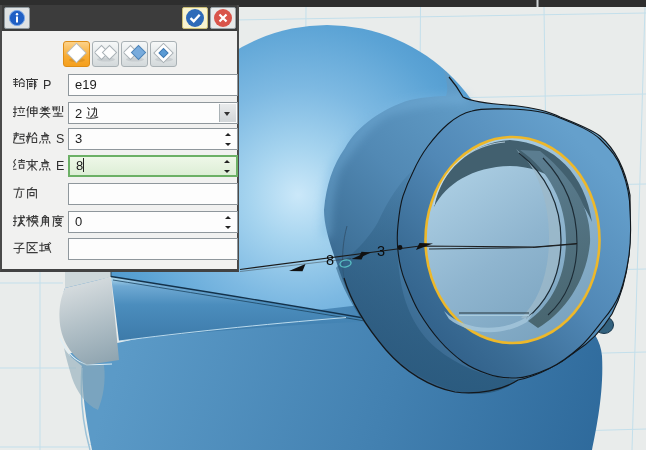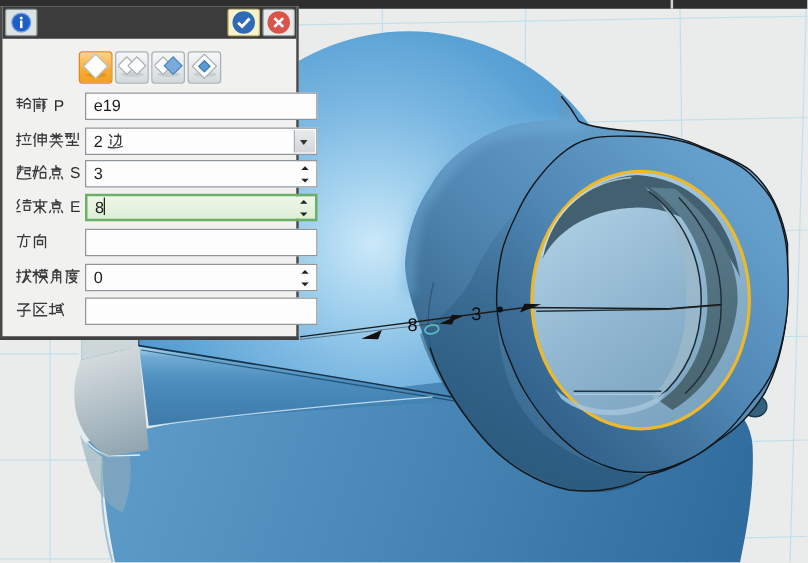--- a/index.html
+++ b/index.html
@@ -11,21 +11,21 @@
 #bok{left:180px;width:26px;background:#f8f3cf;border:1px solid #c9bd74;}
 #bx{left:208px;width:26px;background:#e8eaea;border:1px solid #9aa4a9;}
 .tbtn svg{position:absolute;left:50%;top:50%;transform:translate(-50%,-50%);}
 .dbtn{position:absolute;top:36px;width:27px;height:26px;border-radius:3px;box-sizing:border-box;}
 .dgray{background:linear-gradient(#f6f8f8,#e3e7e8 55%,#d3d9db);border:1px solid #a9b1b5;}
 #d1{left:61px;background:linear-gradient(#fcd28a,#f7ab33 60%,#f5a01e);border:1px solid #dd8d17;}
 #d2{left:90px;}#d3{left:119px;}#d4{left:148px;}
 .dbtn svg{position:absolute;left:50%;top:50%;transform:translate(-50%,-50%);}
 .row{position:absolute;left:0;width:239px;height:22px;}
 .lab{position:absolute;left:11px;top:4px;}
-.fld{position:absolute;left:66px;top:0;width:186px;height:22px;background:#fdfdfd;border:1px solid #8f979c;box-sizing:border-box;font-size:13px;color:#1c1c1c;line-height:20px;padding-left:6px;}
+.fld{position:absolute;left:66px;top:0;width:170px;height:22px;background:#fdfdfd;border:1px solid #8f979c;box-sizing:border-box;font-size:13px;color:#1c1c1c;line-height:20px;padding-left:6px;}
 .grn{background:linear-gradient(#eef7e8,#ddeed6);border:2px solid #6cb066;line-height:18px;}
 .spin{position:absolute;right:5px;top:3px;width:7px;height:15px;}
 .spin b{position:absolute;left:0;width:0;height:0;border-left:3px solid transparent;border-right:3px solid transparent;}
 .up{top:1px;border-bottom:3.5px solid #222;}
 .dn{bottom:1px;border-top:3.5px solid #222;}
 #drop{position:absolute;right:1px;top:1px;width:16px;height:18px;background:linear-gradient(#e9ebec,#d2d6d8);border-left:1px solid #aab2b6;}
 #drop i{position:absolute;left:4px;top:8px;width:0;height:0;border-left:3.5px solid transparent;border-right:3.5px solid transparent;border-top:4px solid #333;}
 #cur{display:inline-block;width:1px;height:14px;background:#222;vertical-align:-2px;}
 .glab{stroke:#3a3a3a;stroke-width:1.05;fill:none;stroke-linecap:square;}
 .ltx{font-family:"Liberation Sans",sans-serif;font-size:12.5px;fill:#2d2d2d;stroke:none;}

